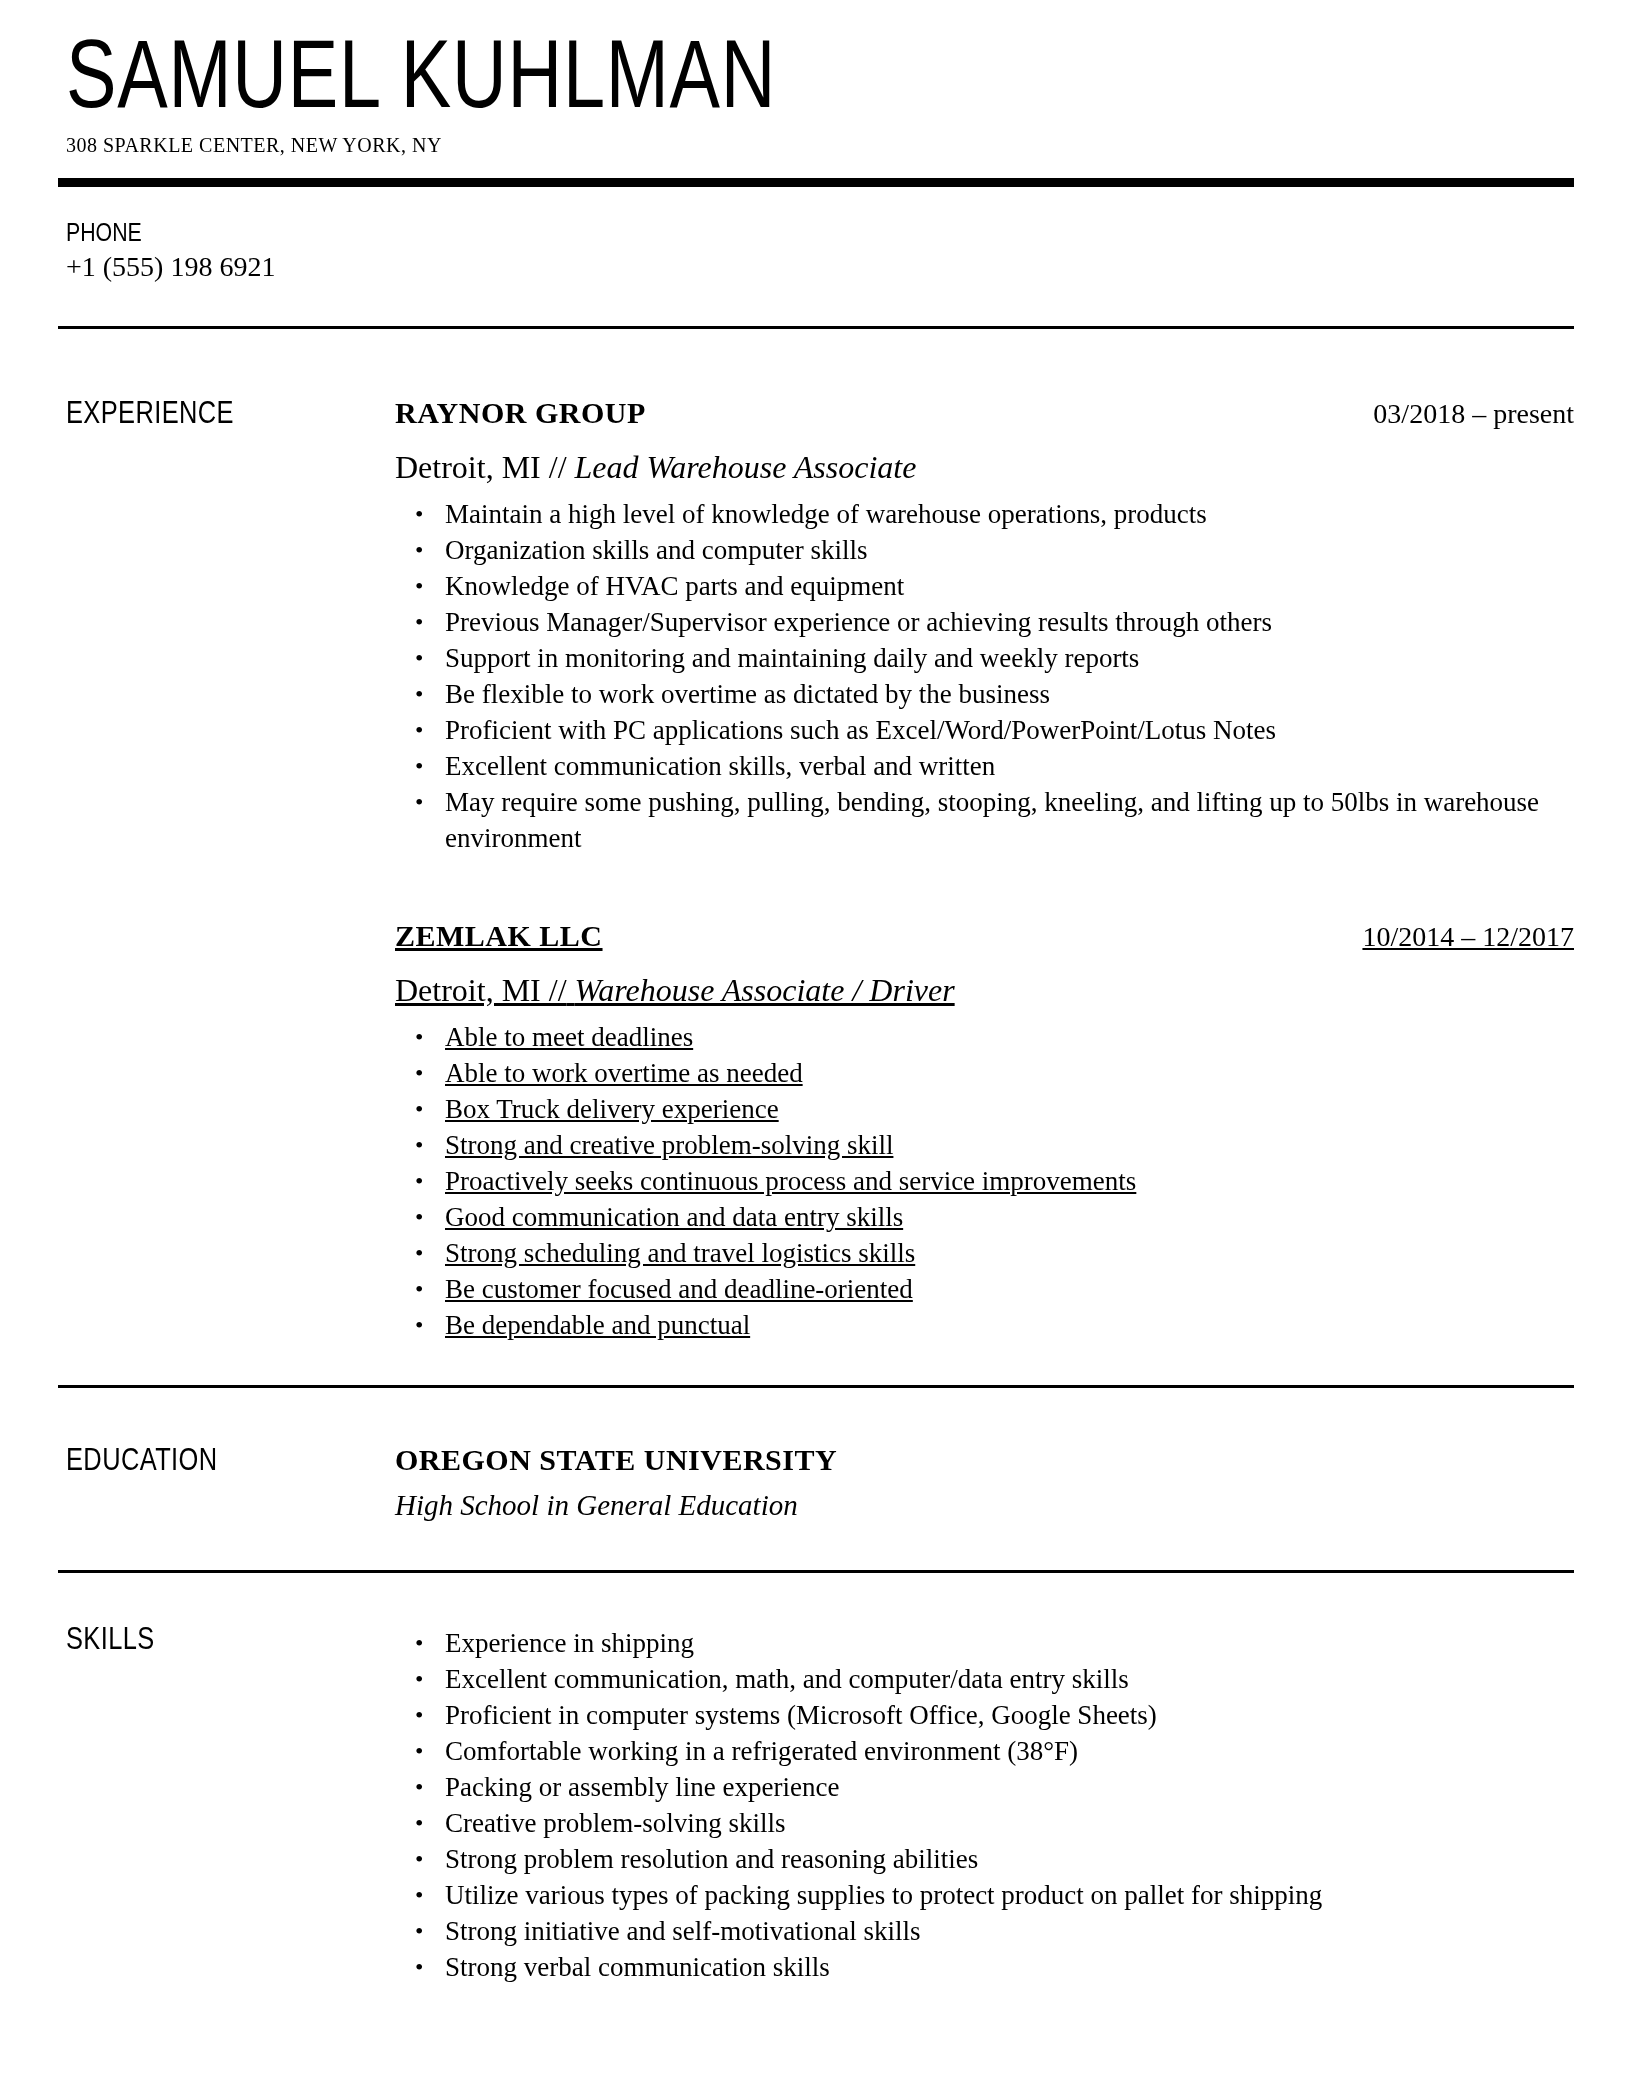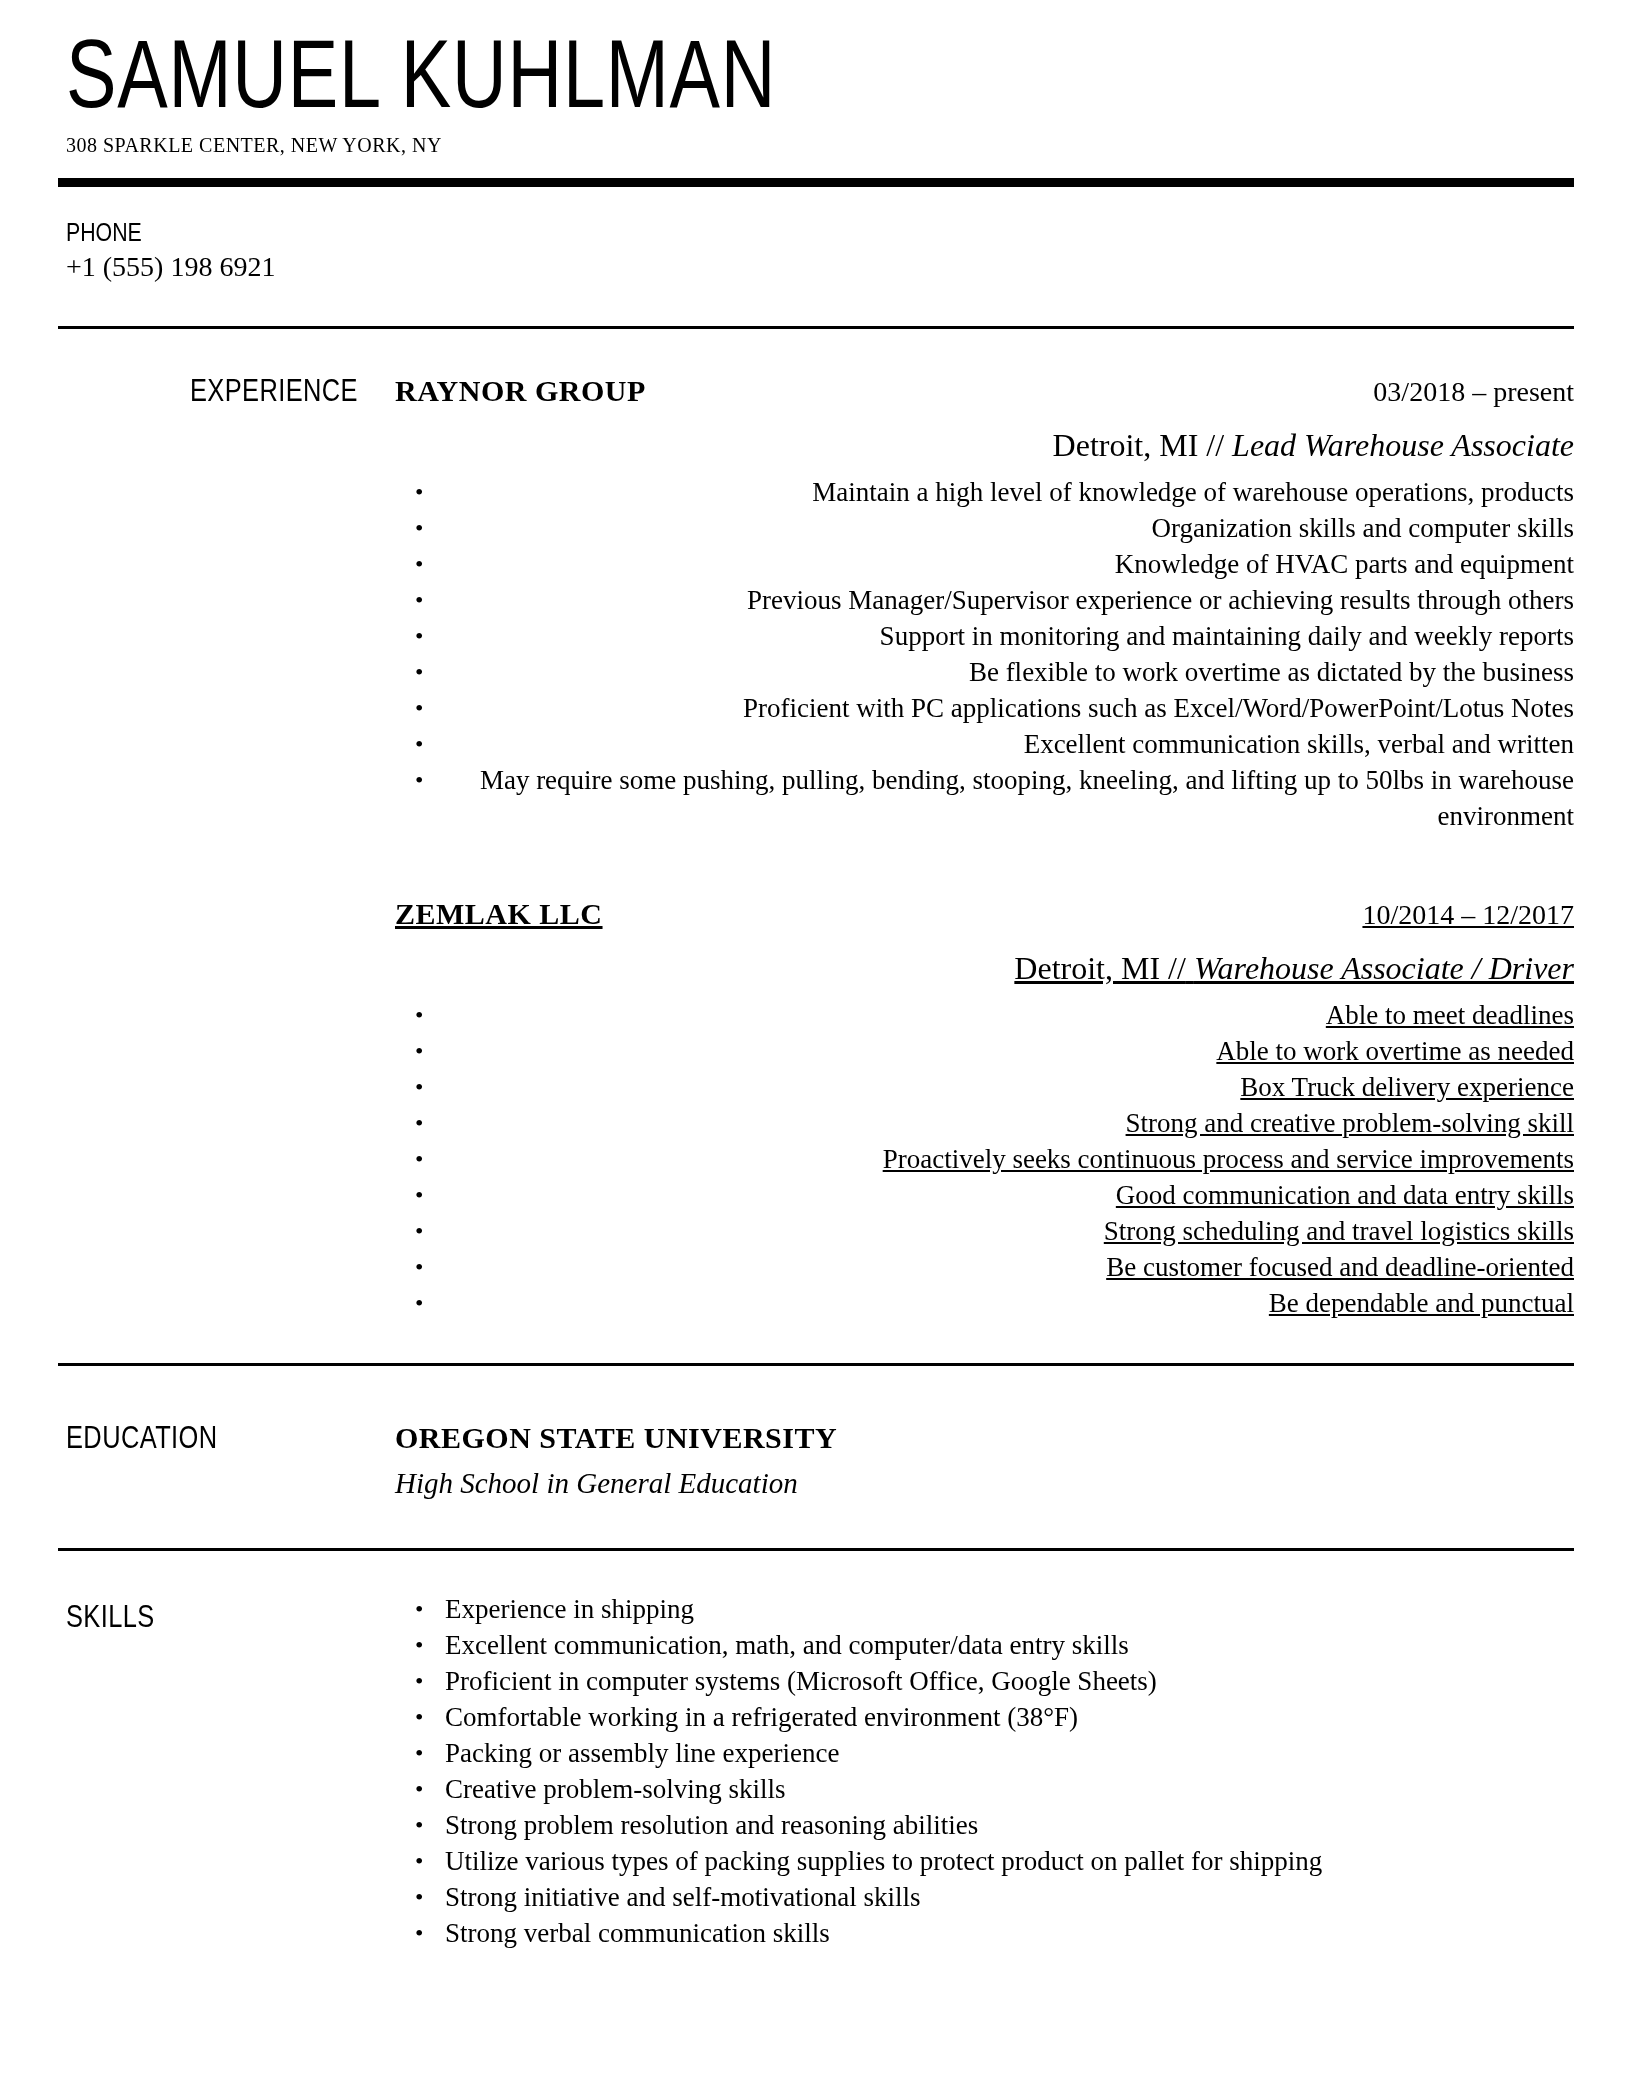--- a/index.html
+++ b/index.html
@@ -44,21 +44,21 @@
   .contact-value { font-size: 28px; line-height: 34px; margin-top: 3px; }
 
   .rule-after-contact { margin-top: 42px; }
 
   
   .section { display: flex; align-items: flex-start; }
   .section-label-col { width: 337px; flex-shrink: 0; padding-left: 8px; box-sizing: border-box; }
   .section-label { font-size: 31px; line-height: 40px; letter-spacing: 0.5px; transform: scaleX(0.82); }
   .section-content { flex: 1 1 auto; min-width: 0; }
 
-  .section-experience { padding-top: 42px; text-align: right; }
+  .section-experience { padding-top: 64px; }
   .job + .job { margin-top: 60px; text-decoration: underline; }
   .job-header { display: flex; justify-content: space-between; align-items: baseline; }
   .job-company { font-size: 30px; line-height: 40px; font-weight: 700; letter-spacing: 0.5px; }
   .job-dates { font-size: 28px; line-height: 40px; }
   .job-subtitle { font-size: 32px; line-height: 38px; margin-top: 14px; }
   .job-subtitle em { font-style: italic; }
 
   ul.bullets { list-style: none; margin: 10px 0 0 0; padding: 0 0 0 20px; }
   ul.bullets li {
     position: relative;
@@ -76,21 +76,21 @@
   }
 
   .rule-after-experience { margin-top: 42px; }
 
   .section-education { padding-top: 52px; padding-bottom: 46px; }
   .edu-school { font-size: 30px; line-height: 40px; font-weight: 700; letter-spacing: 0.5px; }
   .edu-degree { font-size: 29px; line-height: 38px; font-style: italic; margin-top: 6px; }
 
   .section-skills { padding-top: 40px; }
   .section-skills .section-label { position: relative; top: 6px; }
-  .section-skills ul.bullets { margin-top: 0; }
+  .section-skills ul.bullets { margin-top: 12px; }
 </style>
 </head>
 <body>
 
 <div class="page">
 
   <div class="header">
     <h1 class="name condensed">SAMUEL KUHLMAN</h1>
     <div class="address">308 SPARKLE CENTER, NEW YORK, NY</div>
   </div>

